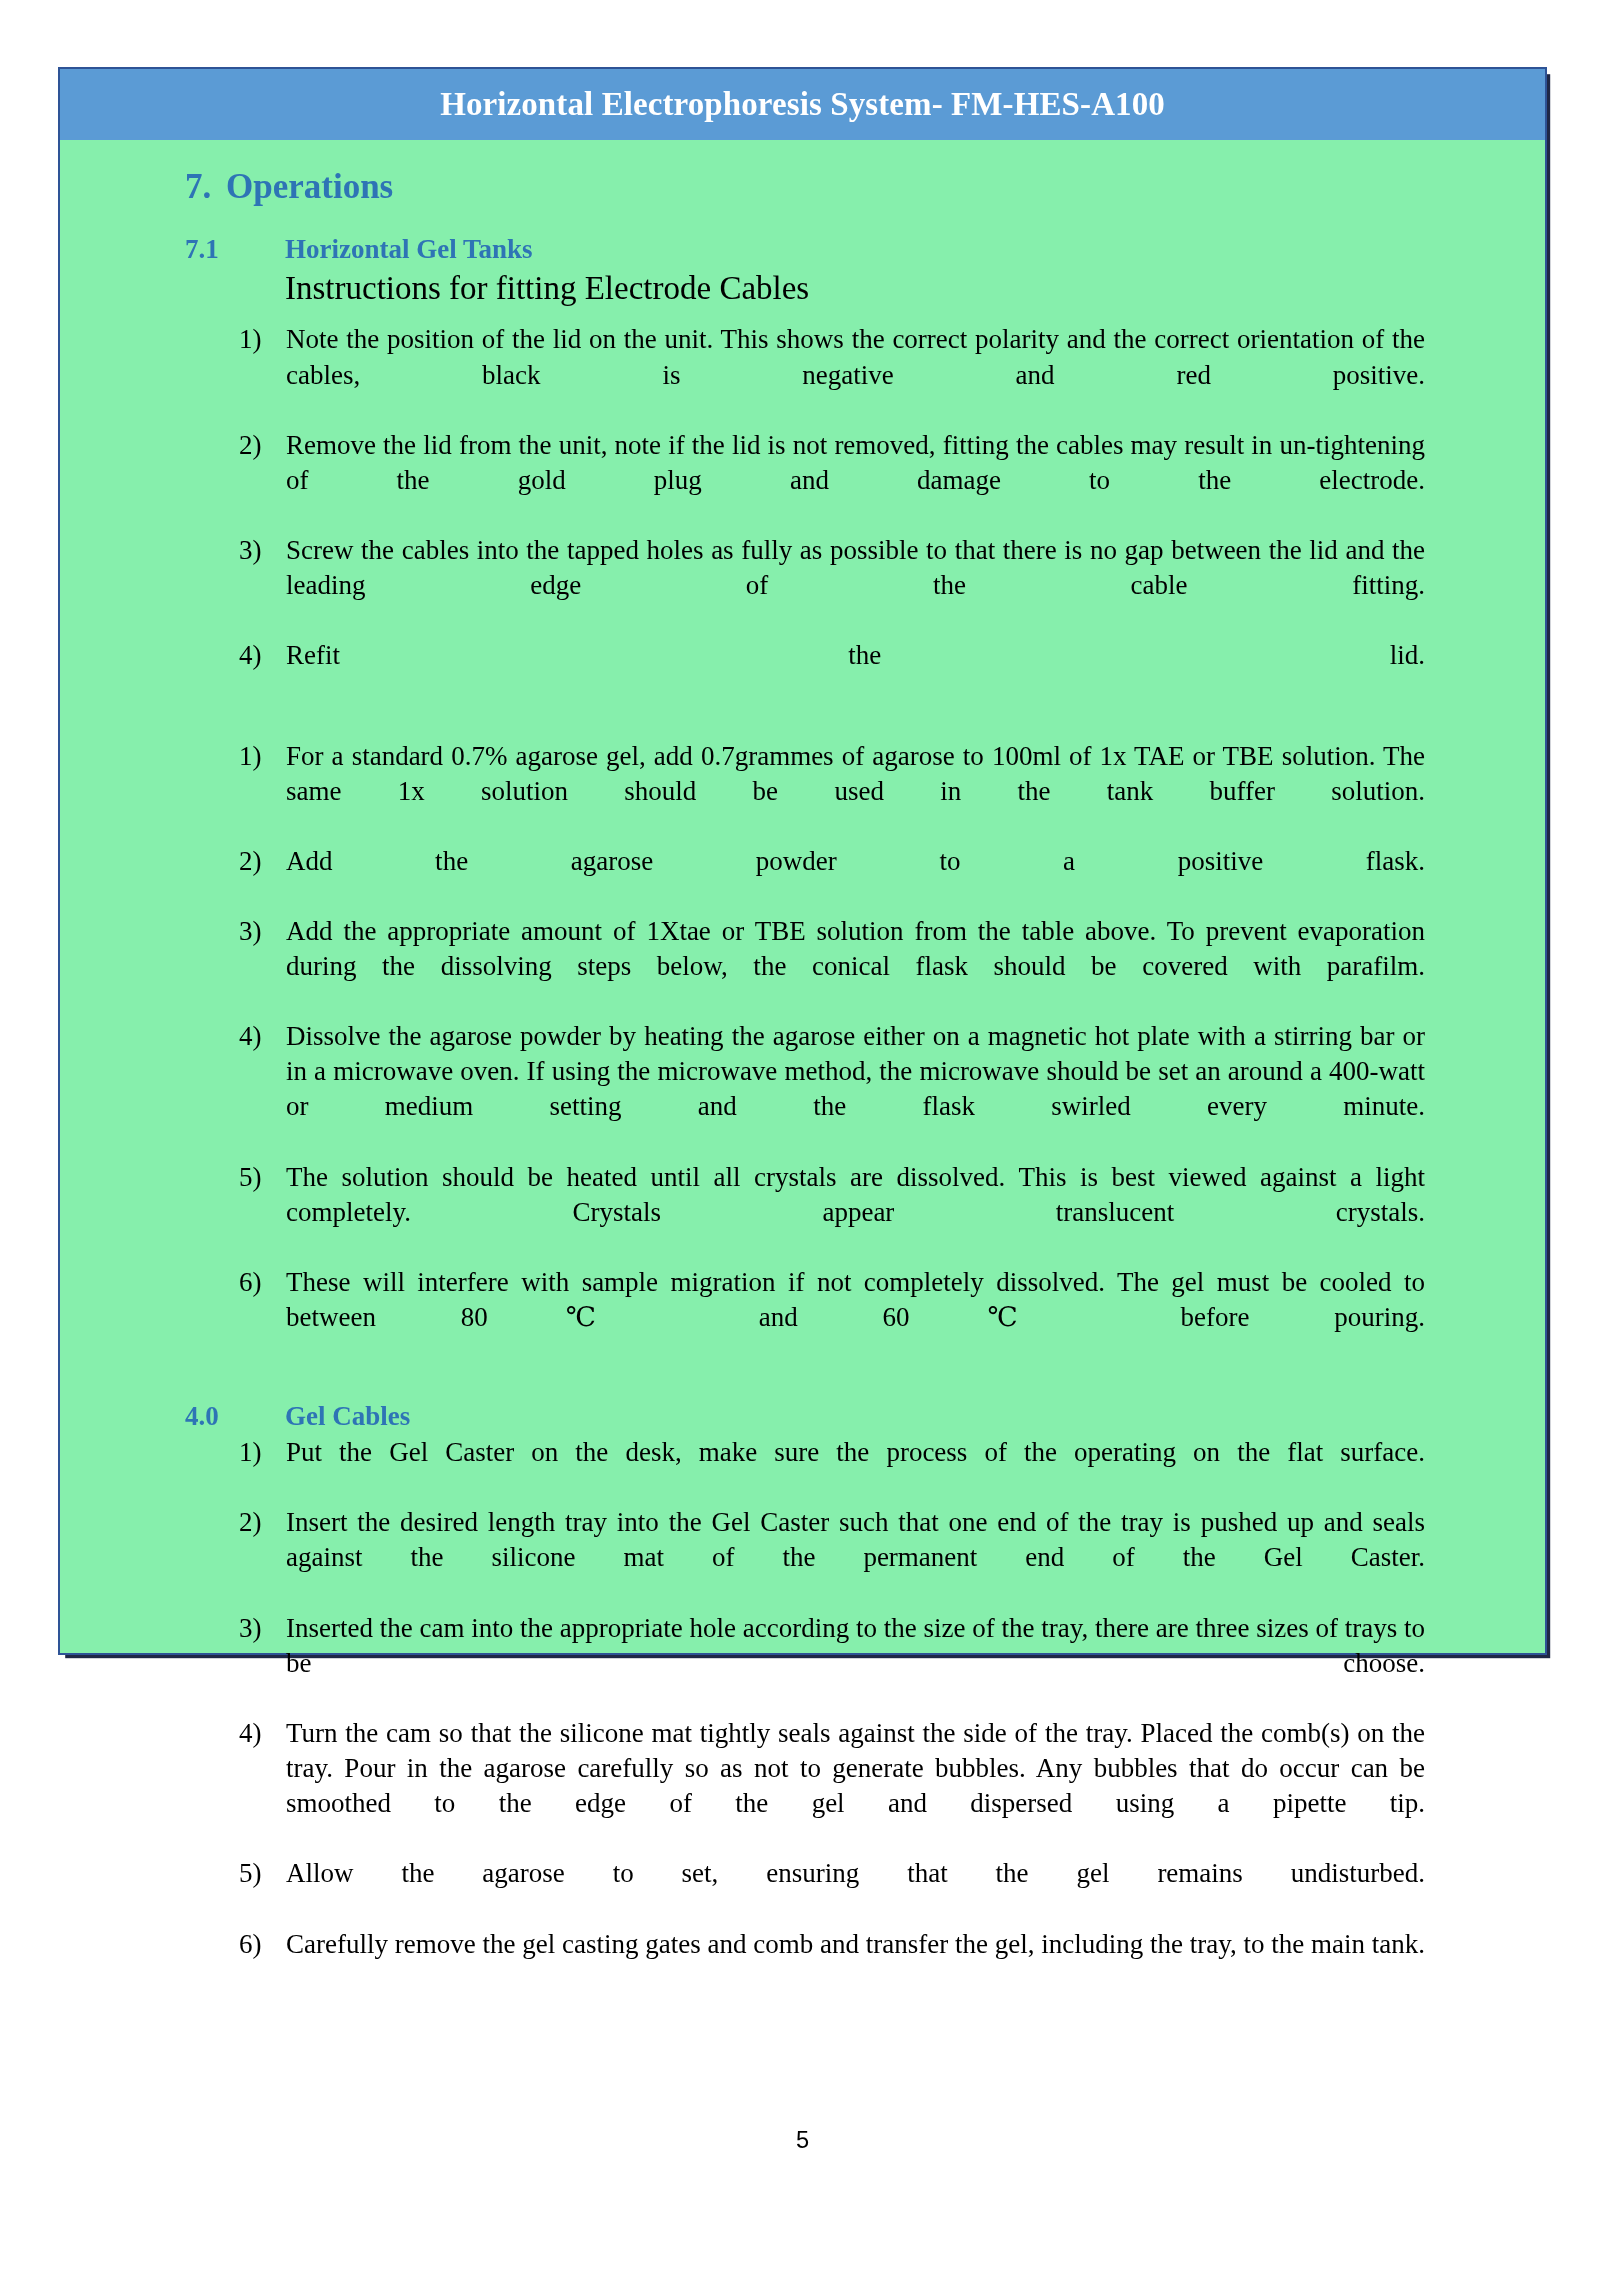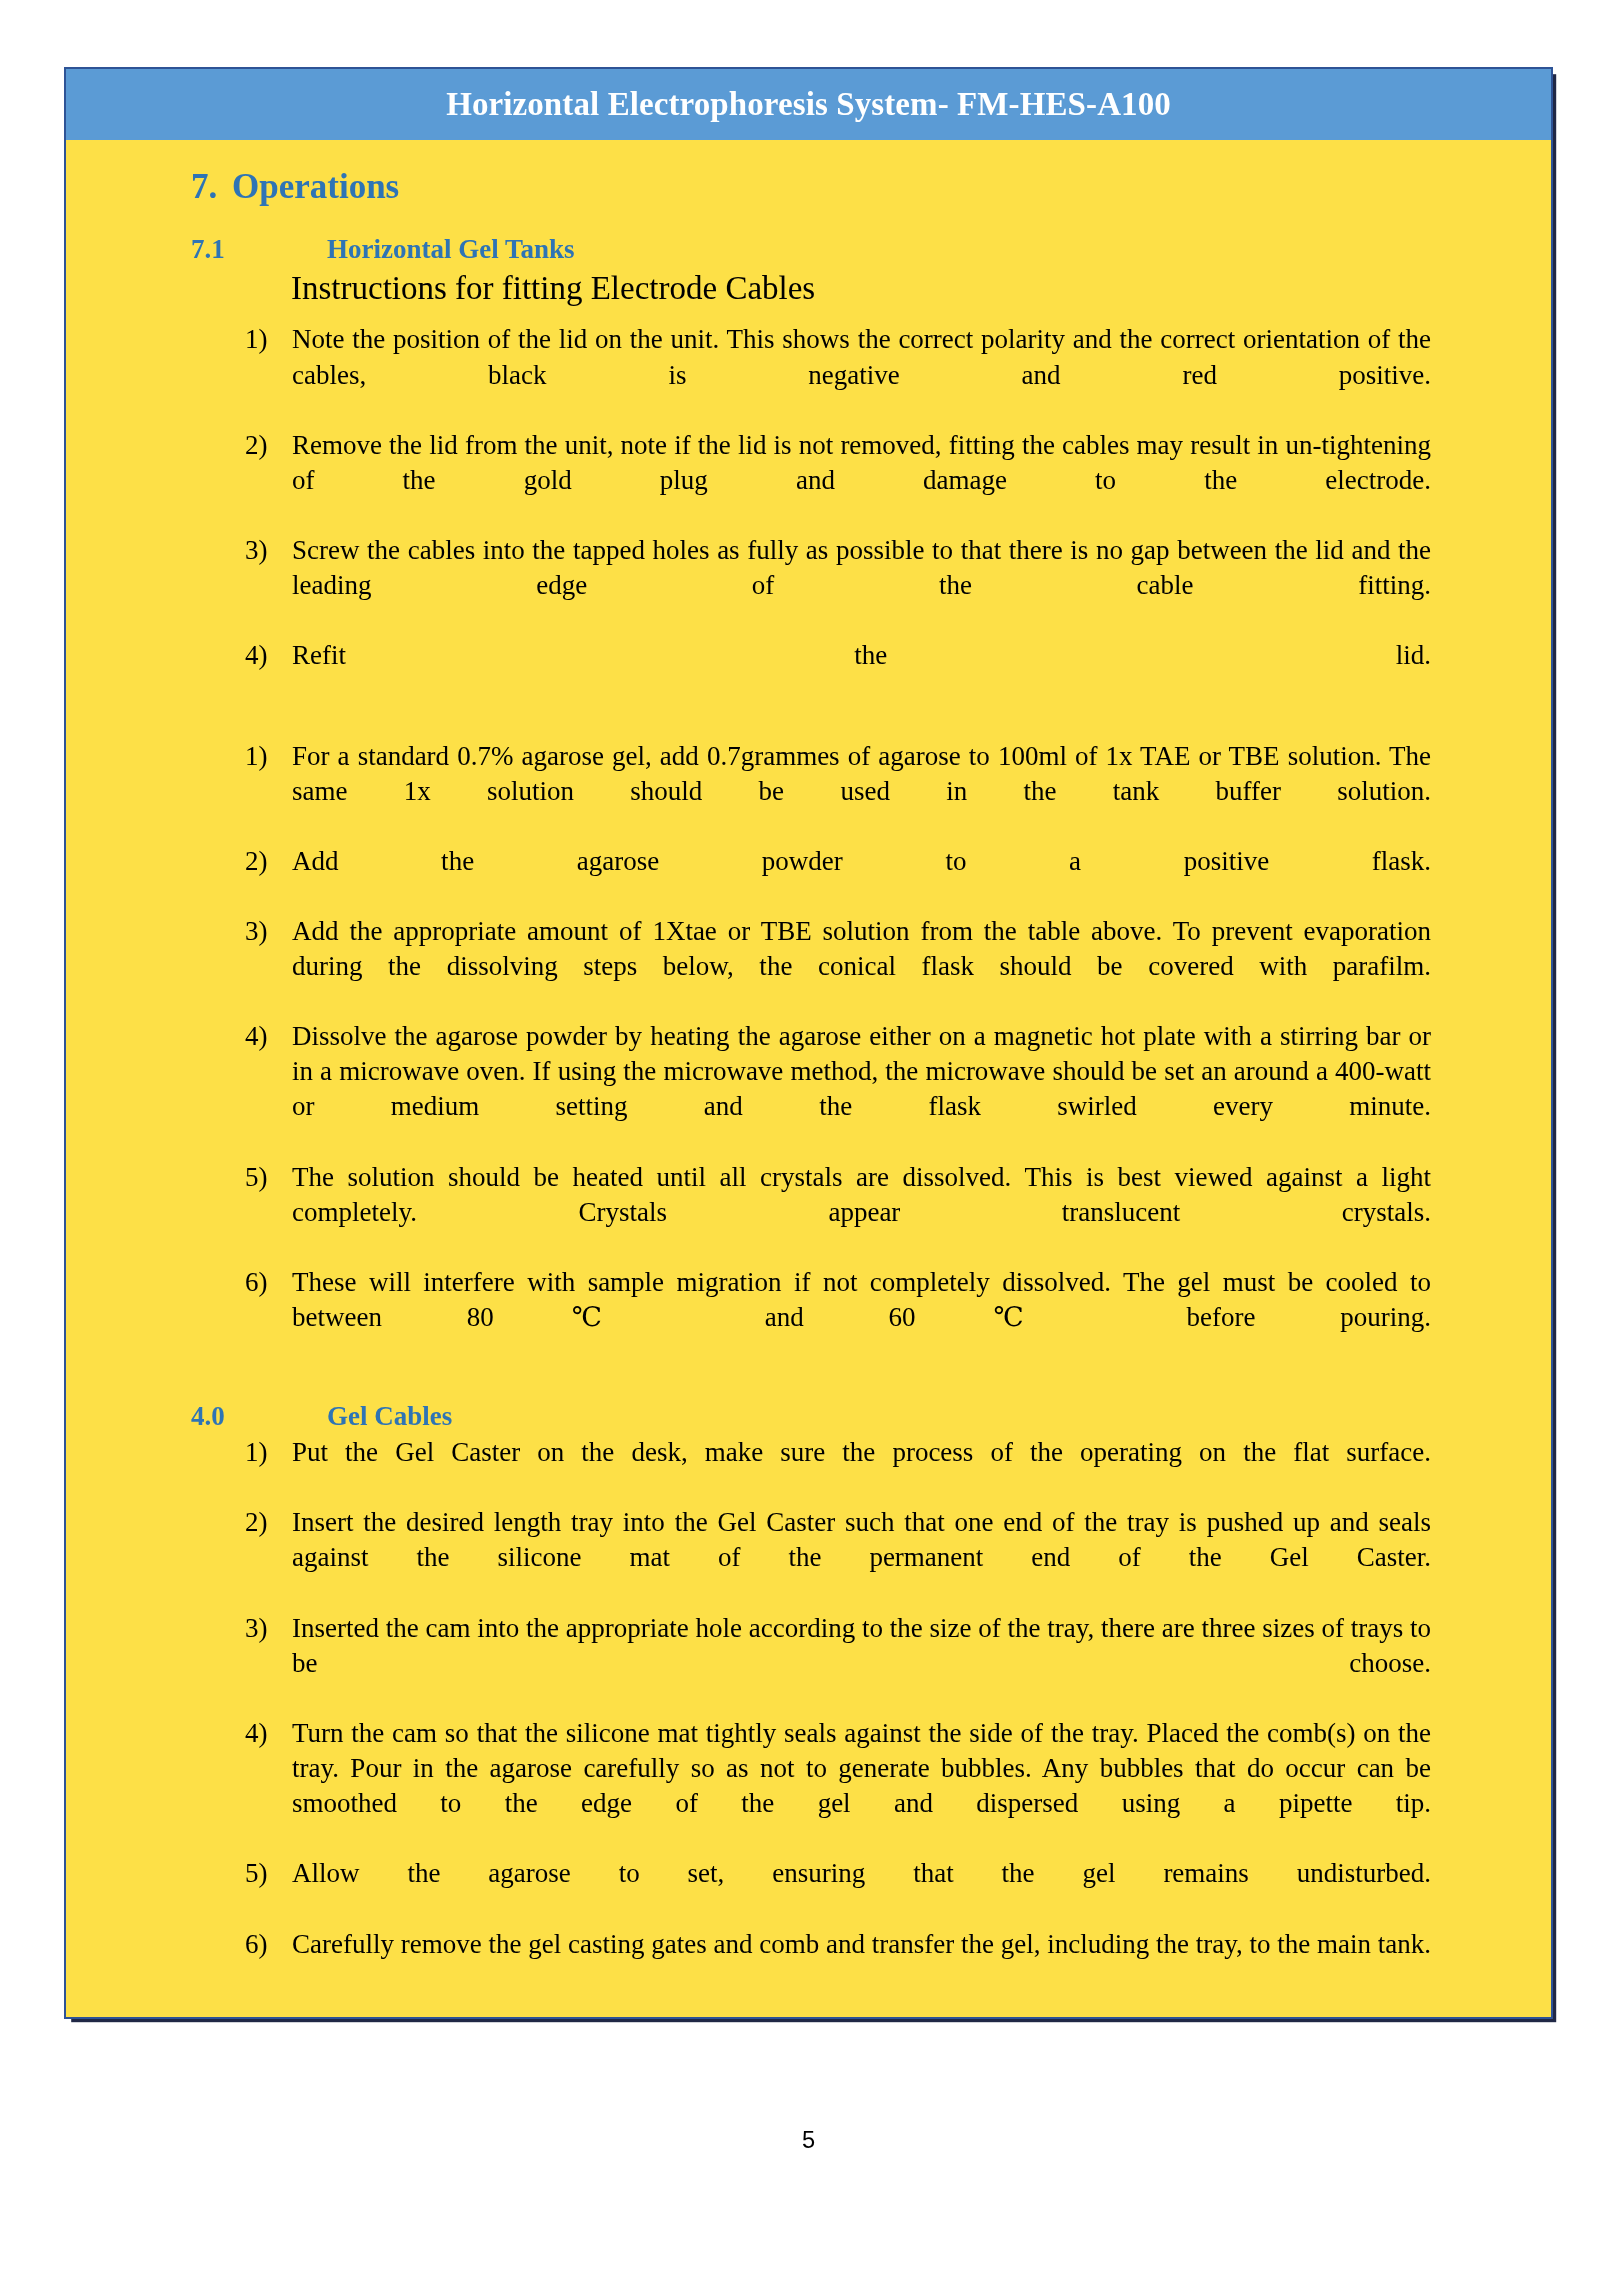--- a/index.html
+++ b/index.html
@@ -18,28 +18,28 @@
     position: relative;
     width: 1623px;
     height: 2295px;
     background: #ffffff;
     overflow: hidden;
   }
 
   
   .page-frame {
     position: absolute;
-    left: 64px;
+    left: 58px;
     top: 67px;
     width: 1489px;
-    height: 1952px;
+    height: 1588px;
     border: 2.6px solid #2E5396;
     box-sizing: border-box;
     box-shadow: 5.2px 5.2px 0 -2px rgba(20, 28, 60, 0.95);
-    background: #fde047;
+    background: #86efac;
   }
 
   
   .title-banner {
     position: absolute;
     left: 0;
     top: 0;
     right: 0;
     height: 71px;
     background: #5B9BD5;
@@ -81,21 +81,20 @@
 
   .h2-section {
     display: flex;
     align-items: baseline;
     color: #2E74B5;
     font-family: "Liberation Serif", "DejaVu Serif", serif;
     font-weight: bold;
     font-size: 27px;
     line-height: 1.2;
     margin: 0 0 2.6px 0;
-    gap: 36px;
   }
   .h2-section .num { width: 100px; flex: none; }
 
   .sub-bold {
     margin: 0 0 13px 100px;
     font-family: "Liberation Serif", "DejaVu Serif", serif;
     font-weight: normal;
     font-size: 33px;
     color: #000000;
     line-height: 1.25;

